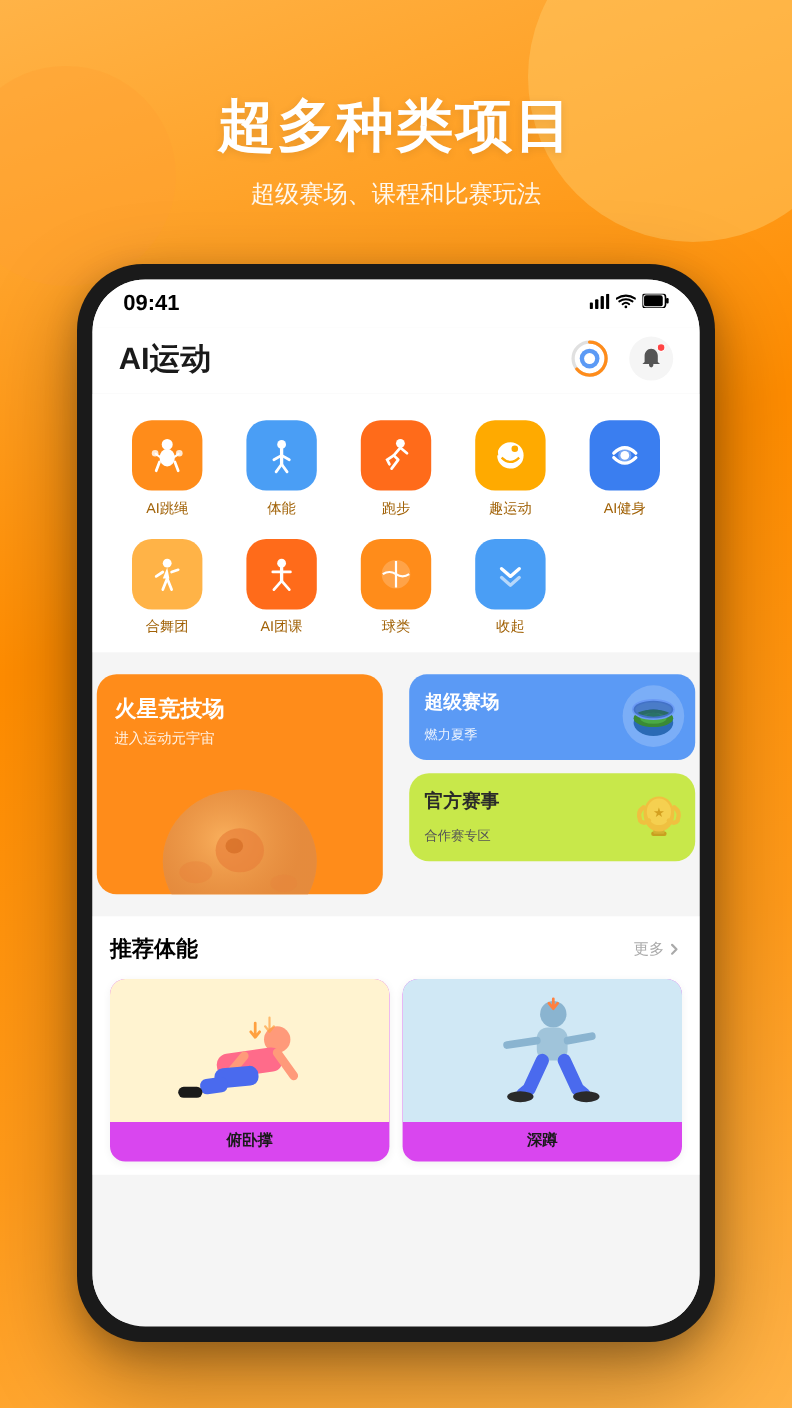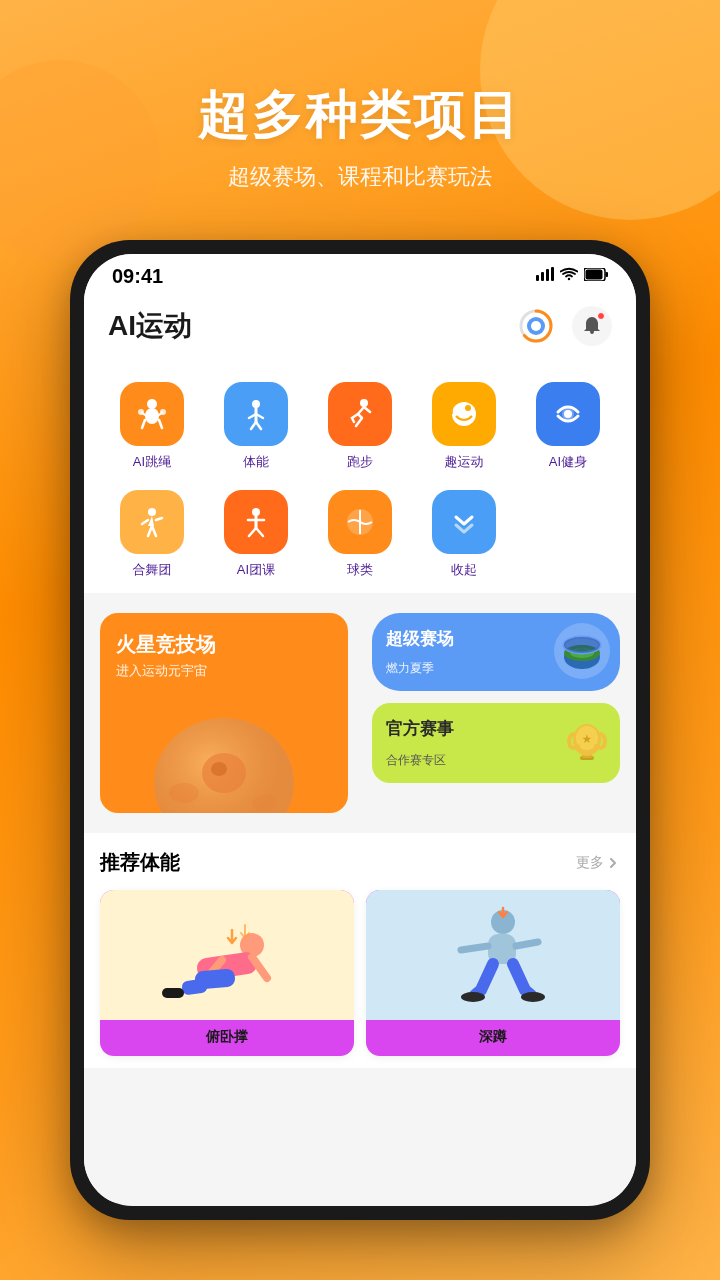--- a/index.html
+++ b/index.html
@@ -159,35 +159,35 @@
     }
     .category-icon-wrap {
       width: 64px; height: 64px;
       border-radius: 18px;
       display: flex; align-items: center; justify-content: center;
       margin-bottom: 8px;
       font-size: 30px;
     }
     .category-label {
       font-size: 13px;
-      color: #4c1d95;
+      color: #a16207;
       text-align: center;
       line-height: 1.2;
     }
 
     
     .icon-orange { background: #ff8c1a; }
     .icon-blue { background: #4a9ef5; }
     .icon-orange2 { background: #ff6b1a; }
     .icon-amber { background: #ffaa00; }
     .icon-blue2 { background: #3a7ef0; }
 
     
     .feature-section {
-      padding: 10px 16px;
+      padding: 10px 4px;
       display: grid;
       grid-template-columns: 1fr 1fr;
       gap: 24px;
       margin-bottom: 10px;
     }
     .feature-card-large {
       background: #ff8c1a;
       border-radius: 18px;
       padding: 18px 16px;
       position: relative;
@@ -210,21 +210,21 @@
       position: absolute;
       bottom: -20px;
       left: 50%;
       transform: translateX(-50%);
       width: 160px;
       height: 140px;
     }
 
     .feature-card-top {
       background: #5b9af5;
-      border-radius: 28px;
+      border-radius: 16px;
       padding: 14px 14px;
       position: relative;
       overflow: hidden;
       cursor: pointer;
       display: flex;
       flex-direction: column;
     }
     .feature-card-bottom {
       background: #c8e84a;
       border-radius: 18px;

